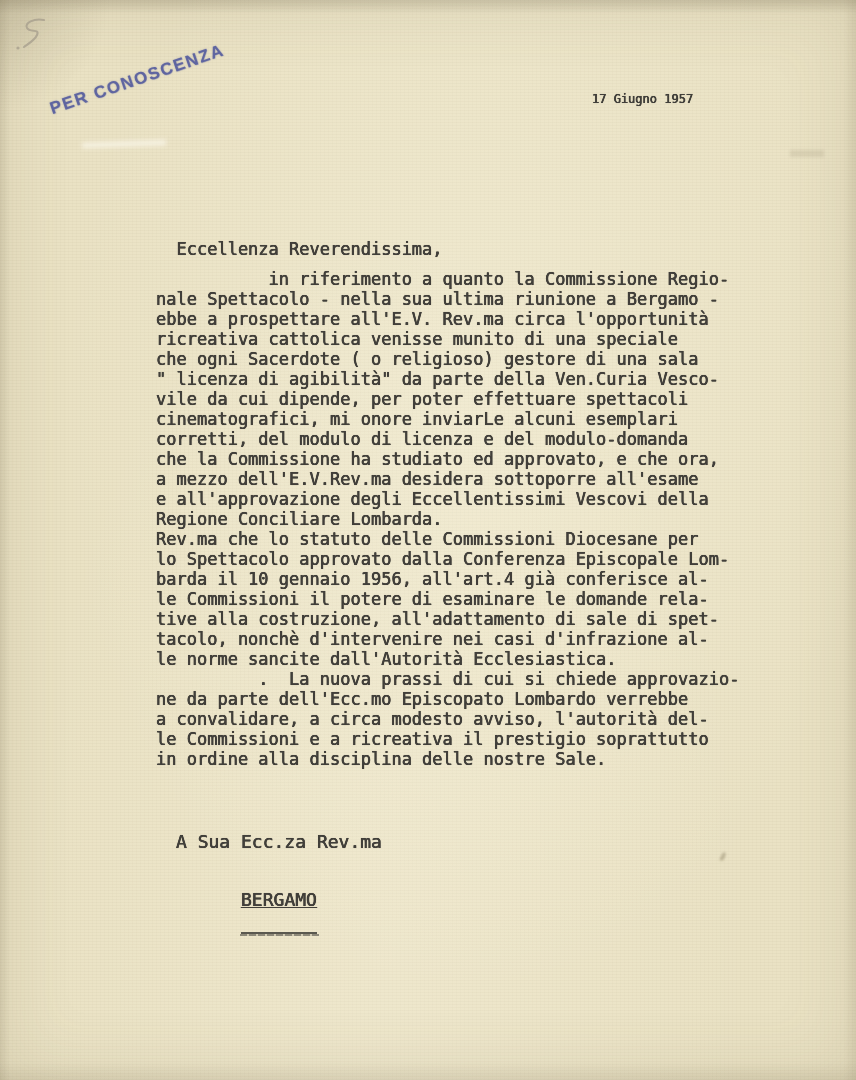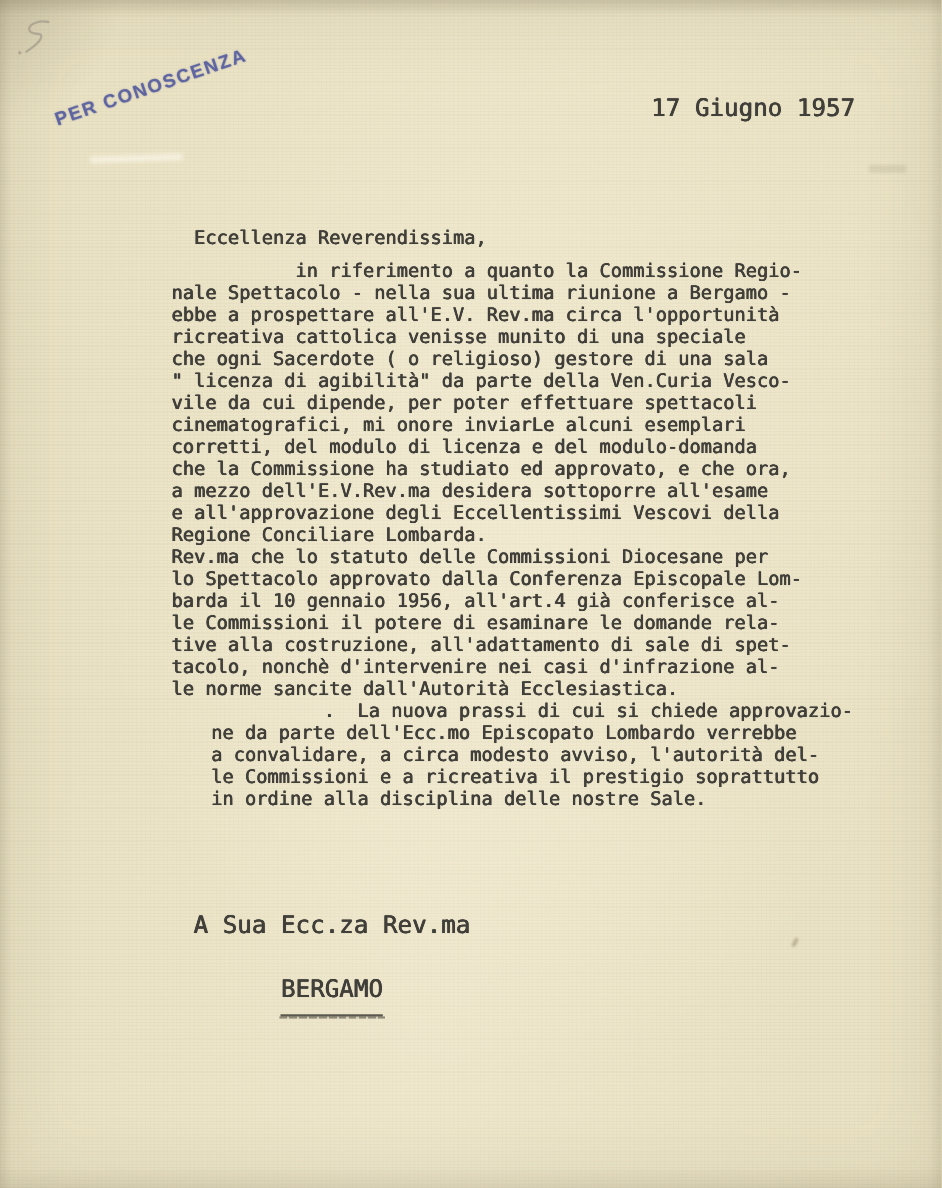--- a/index.html
+++ b/index.html
@@ -26,35 +26,36 @@
   
   .ink{
     color:#413f3a;
     text-shadow:0.25px 0 0 currentColor, -0.25px 0 0 currentColor, 0 0 1px rgba(70,68,60,0.40);
   }
   .line{white-space:pre;}
   .body-block{
     position:absolute;left:156px;top:207px;
     font-size:17px;line-height:20px;letter-spacing:0;
   }
-  .salutation{margin-bottom:10px;}
+  .salutation{margin-bottom:10px;margin-top:32px;}
   .para{margin:0;}
-  .para.last{margin-bottom:5px;margin-left:36px;}
+  .para.last{margin-bottom:5px;}
   .dateline{
     position:absolute;left:592px;top:89px;
-    font-size:22px;line-height:20px;
+    font-size:12px;line-height:20px;
   }
   .recipient{
     position:absolute;left:176px;top:827px;
-    font-size:22px;line-height:29px;
+    font-size:18px;line-height:29px;
   }
   .underlined{
     position:relative;display:inline-block;
     border-bottom:2px solid rgba(65,63,58,0.85);
-    padding-bottom:8px;
+    padding-bottom:18px;
+    text-decoration:underline;
   }
   .underlined::after{
     content:"";position:absolute;left:-1px;right:-2px;bottom:-4px;height:2px;
     background:repeating-linear-gradient(90deg, rgba(65,63,58,0.55) 0 7px, rgba(65,63,58,0.15) 7px 9px);
   }
   .stamp{
     position:absolute;left:54px;top:99px;
     transform:rotate(-19deg);transform-origin:left bottom;
     font-family:"Liberation Sans",sans-serif;
     font-size:17px;font-weight:700;letter-spacing:1.6px;line-height:20px;

